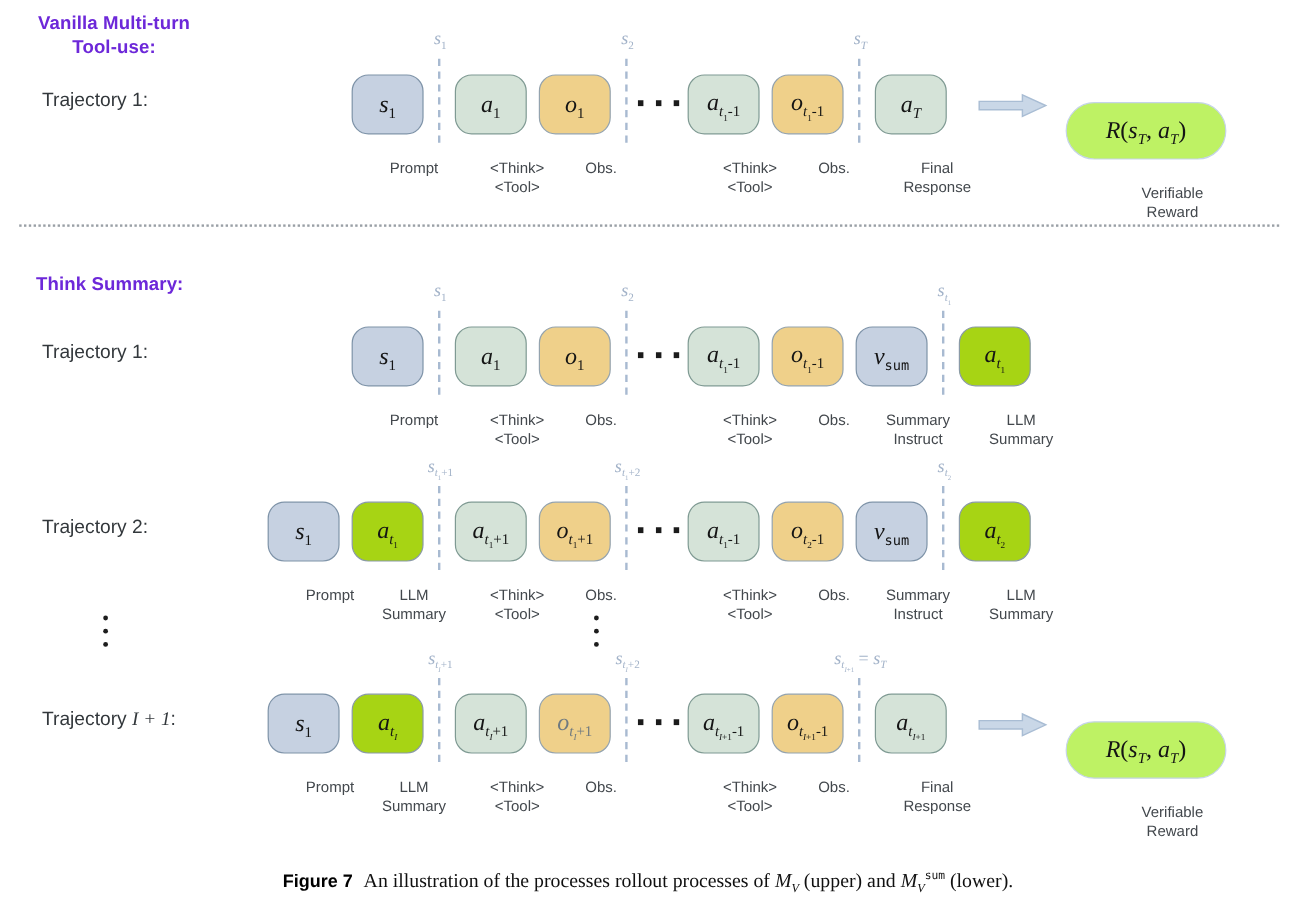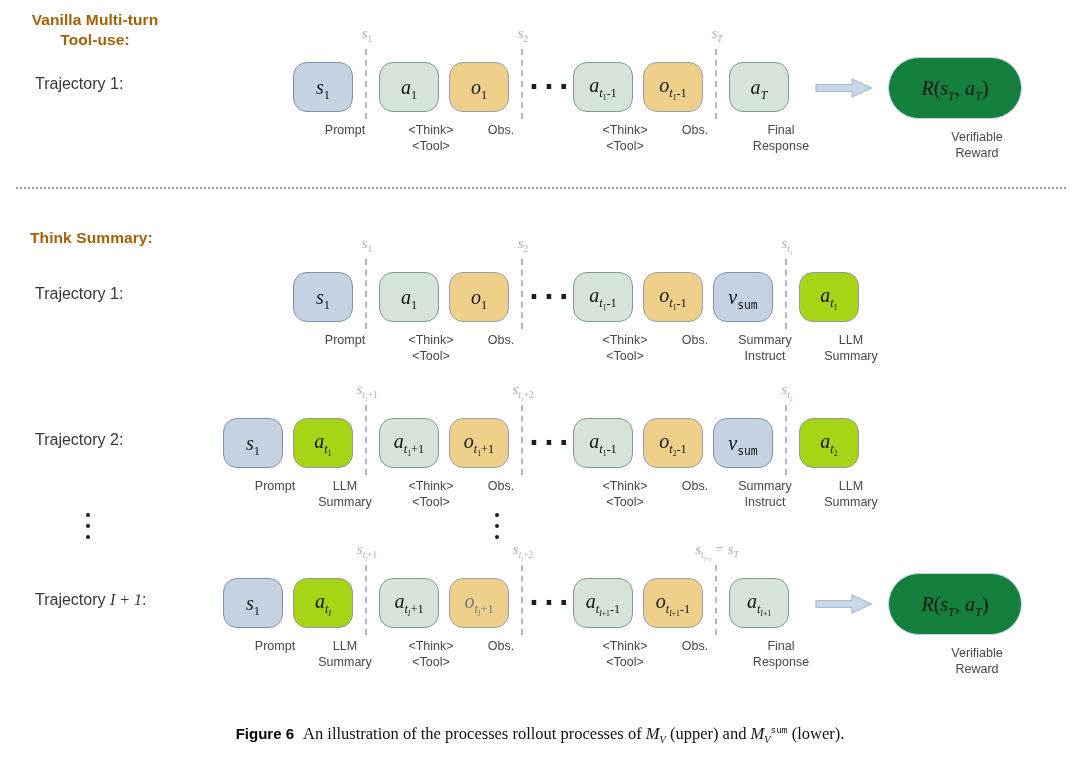--- a/index.html
+++ b/index.html
@@ -1,21 +1,21 @@
 <!DOCTYPE html>
 <html style="--state-fill: #c6d1e1; --state-border: #7e93a8; --action-fill: #d5e3d8; --action-border: #7f9a93; --obs-fill: #efd08a; --obs-border: #94a3ae; --summary-fill: #a7d414; --summary-border: #8a9aa6; --separator: #a8bad1; --separator-label: #a3b3c9; --arrow-fill: #c9d7e7; --arrow-stroke: #a9bdd4; --reward-border: #c5d4e8; --caption-text: #43484d;"><head>
 <meta charset="utf-8">
 <style>
   html, body { margin:0; padding:0; background:#ffffff; }
   .canvas {
     position:relative; width:1080px; height:763px; background:#ffffff;
     overflow:hidden; font-family:"Liberation Sans", sans-serif;
   }
   .sec-title {
-    position:absolute; font-weight:bold; font-size:15.5px; color:#a16207;
+    position:absolute; font-weight:bold; font-size:15.5px; color:#6d28d9;
     line-height:1.3; letter-spacing:.1px;
   }
   #sec1 { top:10px; left:14px; width:162px; text-align:center; }
   #sec2 { top:228px; left:30px; }
   .divider {
     position:absolute; top:187px; left:16px; right:14px; height:0;
     border-top:2px dotted #9aa0a6;
   }
   .trarow { position:absolute; left:185px; display:flex; align-items:flex-start; }
   #trarow-0 { top:62px; }
@@ -42,42 +42,42 @@
   .math {
     font-family:"Liberation Serif","DejaVu Serif",serif; font-style:italic;
     font-size:20px; color:#141414; white-space:nowrap; line-height:1;
   }
   .math .up { font-style:normal; }
   .math .tt { font-family:"DejaVu Sans Mono", monospace; font-style:normal; font-size:0.92em; }
   .math sub { font-size:0.62em; line-height:0; }
   .math sup { font-size:0.62em; line-height:0; }
   .math.muted { color:#6f7a80; }
   .boxcap {
-    margin-top:10px; font-size:12.5px; color:var(--caption-text);
+    margin-top:20px; font-size:12.5px; color:var(--caption-text);
     text-align:center; line-height:1.3; width:max-content; max-width:92px;padding-left:44px;
   }
   .sep {
     width:0; border-left:2px dashed var(--separator);
     height:70px; margin:-13px 2px 0 2px; position:relative; flex:none;
   }
   .seplab {
     position:absolute; top:-23px; left:50%; transform:translateX(-50%);
     font-size:15px; color:var(--separator-label); white-space:nowrap;
   }
   .hdots {
     flex:none; width:40px; margin:12px 4px 0 4px; text-align:center;
     font-family:"DejaVu Sans", sans-serif; font-size:26px; font-weight:bold;
     letter-spacing:5px; color:#1b1b1b; line-height:1;
   }
   .arrowWrap { flex:none; margin:15px 5px 0 16px; }
   .pillslot { width:auto; margin-top:-5px; }
   .pill {
-    min-width:134px; height:62px; border-radius:31px; box-sizing:border-box;
-    border:1.6px solid var(--reward-border); background:#15803d;
-    display:flex; align-items:center; justify-content:center; padding:0 16px;
+    min-width:134px; height:48px; border-radius:31px; box-sizing:border-box;
+    border:1.6px solid var(--reward-border); background:#bef264;
+    display:flex; align-items:center; justify-content:center; padding:0 16px;margin-top:28px;
   }
   .vdots { position:absolute; display:flex; flex-direction:column; gap:7px; }
   #vdots-left { left:86px; top:513px; }
   #vdots-mid { left:495px; top:513px; }
   .vdots i { width:4px; height:4px; border-radius:50%; background:#1d1d1d; }
   .figcaption {
     position:absolute; top:724px; left:0; right:0; text-align:center;
     font-family:"Liberation Serif","DejaVu Serif",serif; font-size:16.5px; color:#101010;
   }
   .figtag {
@@ -440,16 +440,16 @@
           </div>
           <div class="boxcap">
             <div>Verifiable</div>
             <div>Reward</div>
           </div>
         </div>
       </div>
     </div>
 
   <div class="figcaption">
-    <span class="figtag">Figure 6</span><span id="cap-parts"><span>An illustration of the processes rollout processes of </span><span class="capmath math"><span>M</span><sub><span>V</span></sub></span><span> (upper) and </span><span class="capmath math"><span>M</span><sub><span>V</span></sub><sup><span class="tt">sum</span></sup></span><span> (lower).</span></span>
+    <span class="figtag">Figure 7</span><span id="cap-parts"><span>An illustration of the processes rollout processes of </span><span class="capmath math"><span>M</span><sub><span>V</span></sub></span><span> (upper) and </span><span class="capmath math"><span>M</span><sub><span>V</span></sub><sup><span class="tt">sum</span></sup></span><span> (lower).</span></span>
   </div>
 
 </div>
 
 </body></html>

